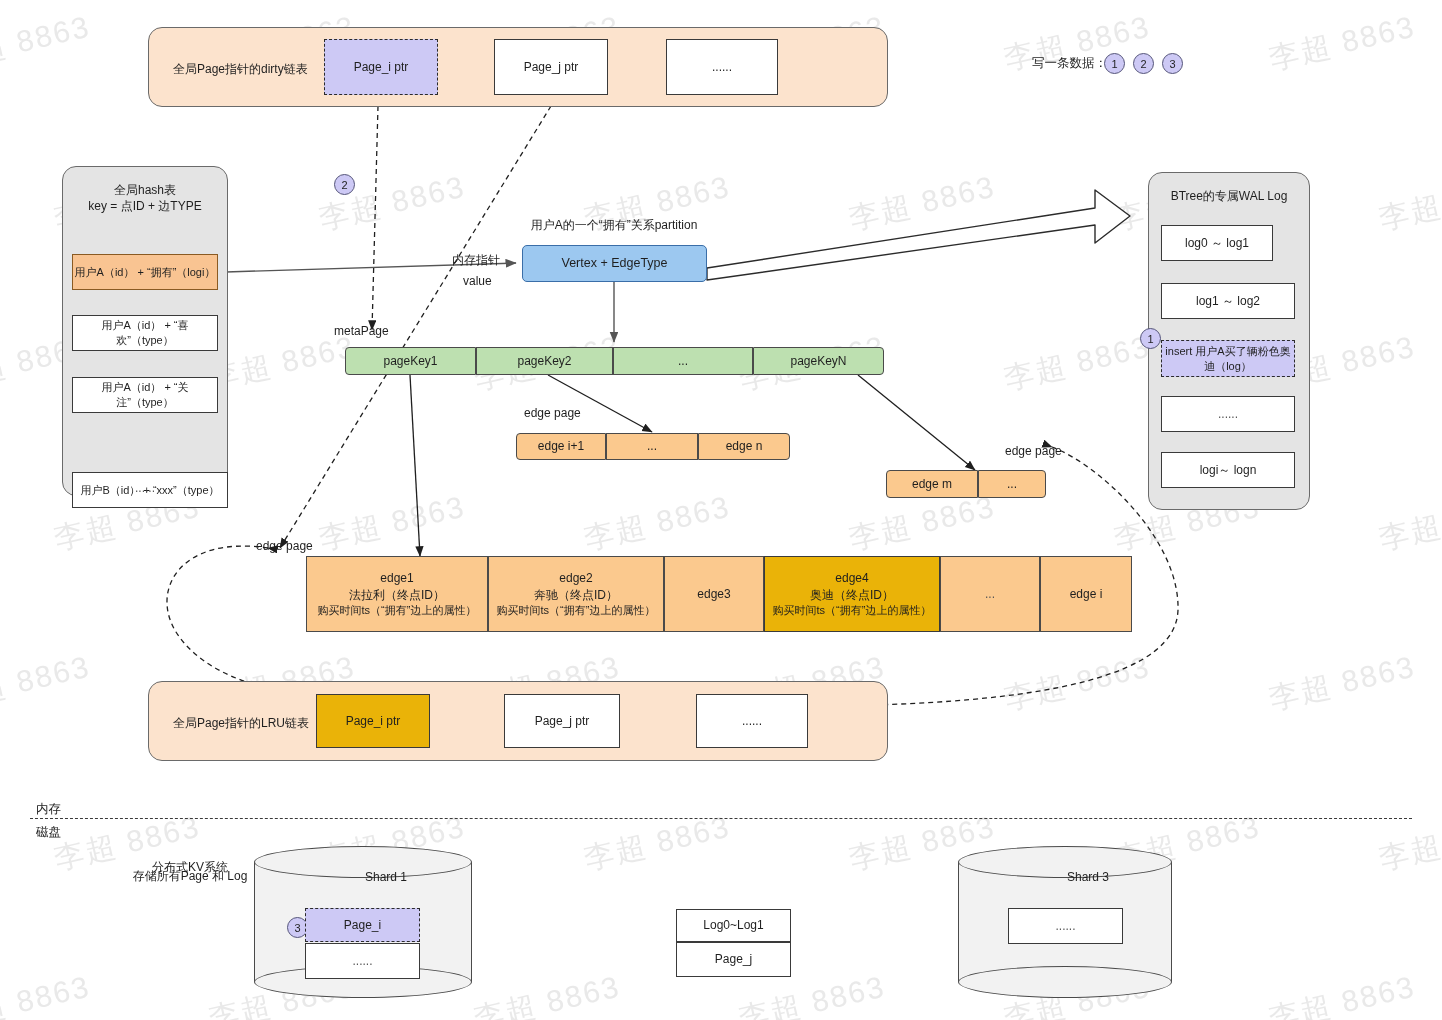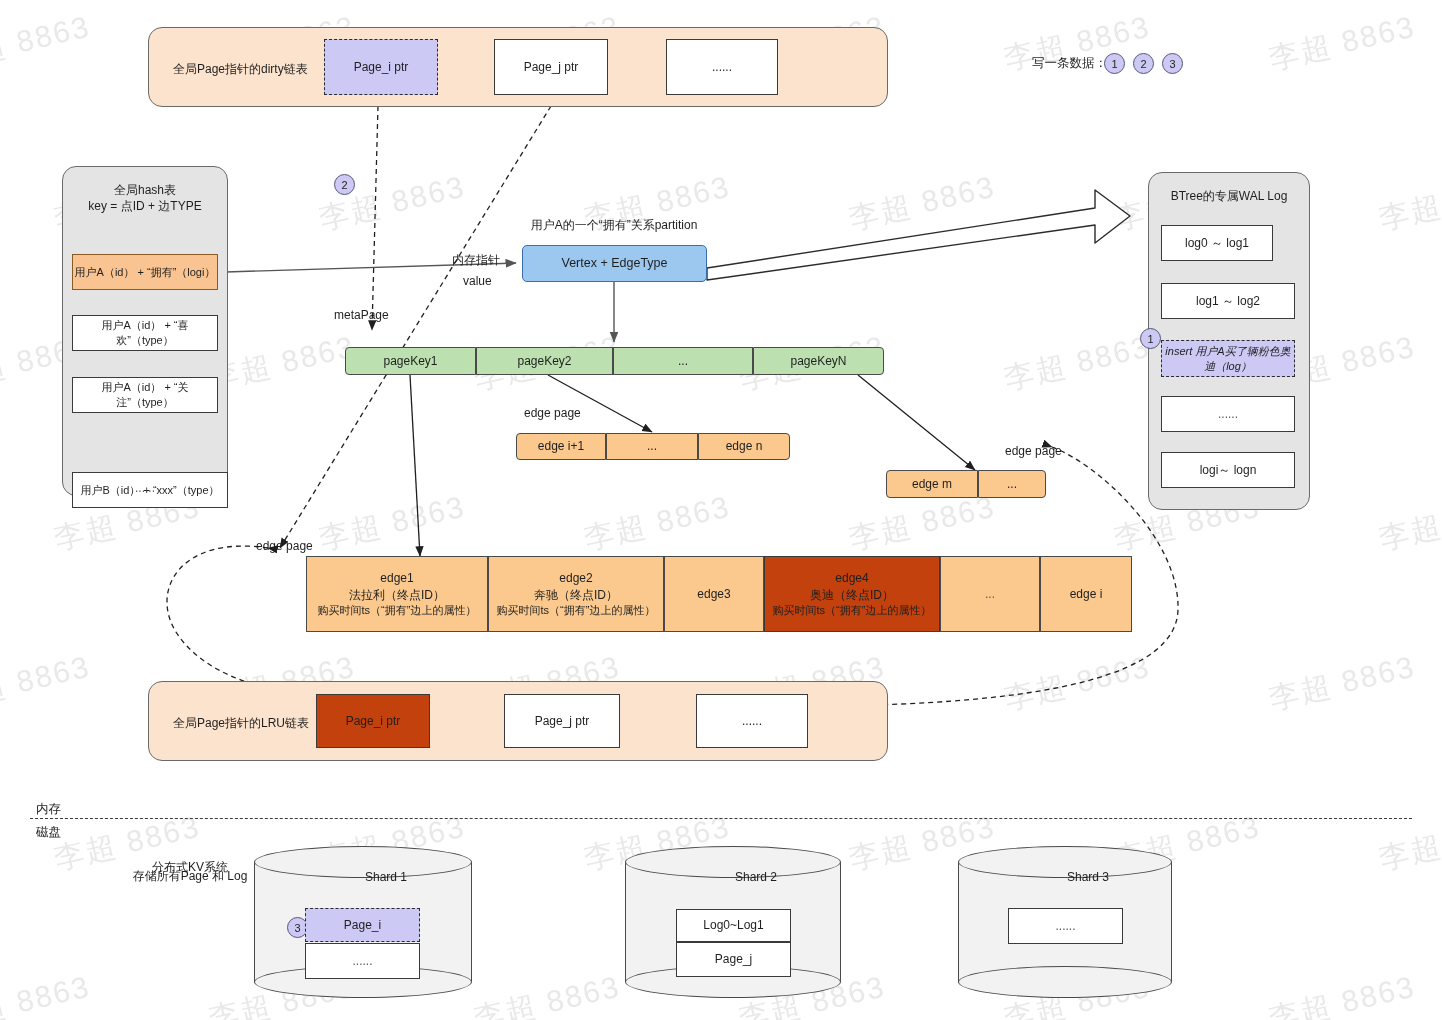--- a/index.html
+++ b/index.html
@@ -13,21 +13,21 @@
 
   svg.layer{position:absolute;left:0;top:0;width:1442px;height:1020px;pointer-events:none;}
 
   
   .box{position:absolute;box-sizing:border-box;display:flex;align-items:center;
        justify-content:center;text-align:center;font-size:12px;color:#1f1f1f;line-height:1.35;}
   .rounded-pane{border:1.4px solid #6a6a6a;border-radius:14px;}
   .pane-orange{background:#fce3cd;}
   .pane-gray{background:#e4e4e4;}
   .w-box{background:#ffffff;border:1.4px solid #3a3a3a;}
-  .p-box{background:#c2410c;border:1.4px solid #3a3a3a;}
+  .p-box{background:#eab308;border:1.4px solid #3a3a3a;}
   .p-box-dash{background:#cdc9f5;border:1.6px dashed #2b2b2b;}
   .o-box{background:#fbc98e;border:1.2px solid #4a4a4a;}
   .o-box-hi{background:#f9c492;border:1.3px solid #8a5a22;}
   .g-box{background:#bde0b0;border:1.2px solid #4a4a4a;}
   .b-box{background:#9cc8f0;border:1.3px solid #3a6ea8;border-radius:5px;}
   .lbl{position:absolute;font-size:12px;color:#1f1f1f;white-space:pre;}
   .lbl-c{position:absolute;font-size:12px;color:#1f1f1f;text-align:center;}
 
   .circnum{position:absolute;width:19px;height:19px;border-radius:50%;
            background:#cdc9f5;border:1.2px solid #55557a;color:#1f1f1f;
@@ -156,40 +156,40 @@
   <div class="lbl-c" style="left:62px;top:481px;width:166px;color:#555;">......</div>
 
   <div class="circnum" style="left:334px;top:174px;">2</div>
 
   <div class="lbl" style="left:452px;top:252px;">内存指针</div>
   <div class="lbl" style="left:463px;top:274px;">value</div>
 
   <div class="lbl-c" style="left:474px;top:217px;width:280px;">用户A的一个“拥有”关系partition</div>
   <div class="box b-box" style="left:522px;top:245px;width:185px;height:37px;font-size:12.5px;">Vertex + EdgeType</div>
 
-  <div class="lbl" style="left:334px;top:308px;">metaPage</div>
+  <div class="lbl" style="left:334px;top:324px;">metaPage</div>
   <div class="box g-box" style="left:345px;top:347px;width:131px;height:28px;border-radius:4px 0 0 4px;">pageKey1</div>
   <div class="box g-box" style="left:476px;top:347px;width:137px;height:28px;">pageKey2</div>
   <div class="box g-box" style="left:613px;top:347px;width:140px;height:28px;">...</div>
   <div class="box g-box" style="left:753px;top:347px;width:131px;height:28px;border-radius:0 4px 4px 0;">pageKeyN</div>
 
   <div class="lbl" style="left:524px;top:406px;">edge page</div>
   <div class="box o-box" style="left:516px;top:433px;width:90px;height:27px;border-radius:4px 0 0 4px;">edge i+1</div>
   <div class="box o-box" style="left:606px;top:433px;width:92px;height:27px;">...</div>
   <div class="box o-box" style="left:698px;top:433px;width:92px;height:27px;border-radius:0 4px 4px 0;">edge n</div>
 
   <div class="lbl" style="left:1005px;top:444px;">edge page</div>
   <div class="box o-box" style="left:886px;top:470px;width:92px;height:28px;border-radius:4px 0 0 4px;">edge m</div>
   <div class="box o-box" style="left:978px;top:470px;width:68px;height:28px;border-radius:0 4px 4px 0;">...</div>
 
   <div class="box rounded-pane pane-gray" style="left:1148px;top:172px;width:162px;height:338px;"></div>
   <div class="lbl-c" style="left:1148px;top:188px;width:162px;">BTree的专属WAL Log</div>
   <div class="box w-box" style="left:1161px;top:225px;width:112px;height:36px;">log0 ～ log1</div>
   <div class="box w-box" style="left:1161px;top:283px;width:134px;height:36px;">log1 ～ log2</div>
-  <div class="box p-box-dash" style="left:1161px;top:340px;width:134px;height:37px;font-size:11px;padding:16px 2px;font-style:italic;">insert 用户A买了辆粉色奥迪（log）</div>
+  <div class="box p-box-dash" style="left:1161px;top:340px;width:134px;height:37px;font-size:11px;padding:16px 2px;">insert 用户A买了辆粉色奥迪（log）</div>
   <div class="circnum" style="left:1140px;top:328px;">1</div>
   <div class="box w-box" style="left:1161px;top:396px;width:134px;height:36px;color:#555;">......</div>
   <div class="box w-box" style="left:1161px;top:452px;width:134px;height:36px;">logi～ logn</div>
 
   <div class="lbl" style="left:256px;top:539px;">edge page</div>
 
   <div class="box o-box" style="left:306px;top:556px;width:182px;height:76px;flex-direction:column;">
     <div>edge1</div>
     <div>法拉利（终点ID）</div>
     <div style="font-size:11px;">购买时间ts（“拥有”边上的属性）</div>
@@ -228,26 +228,20 @@
   <div class="cyl" style="left:254px;top:846px;width:218px;height:152px;">
     <div class="body"></div>
     <div class="bot"></div>
     <div class="top"></div>
     <div class="cap">Shard 1</div>
   </div>
   <div class="circnum" style="left:287px;top:917px;">3</div>
   <div class="box p-box-dash" style="left:305px;top:908px;width:115px;height:34px;">Page_i</div>
   <div class="box w-box" style="left:305px;top:943px;width:115px;height:36px;color:#555;">......</div>
 
-  <div class="cyl" style="left:625px;top:846px;width:216px;height:152px;">
-    <div class="body"></div>
-    <div class="bot"></div>
-    <div class="top"></div>
-    <div class="cap">Shard 2</div>
-  </div>
   <div class="box w-box" style="left:676px;top:909px;width:115px;height:33px;">Log0~Log1</div>
   <div class="box w-box" style="left:676px;top:942px;width:115px;height:35px;">Page_j</div>
 
   <div class="cyl" style="left:958px;top:846px;width:214px;height:152px;">
     <div class="body"></div>
     <div class="bot"></div>
     <div class="top"></div>
     <div class="cap">Shard 3</div>
   </div>
   <div class="box w-box" style="left:1008px;top:908px;width:115px;height:36px;color:#555;">......</div>

